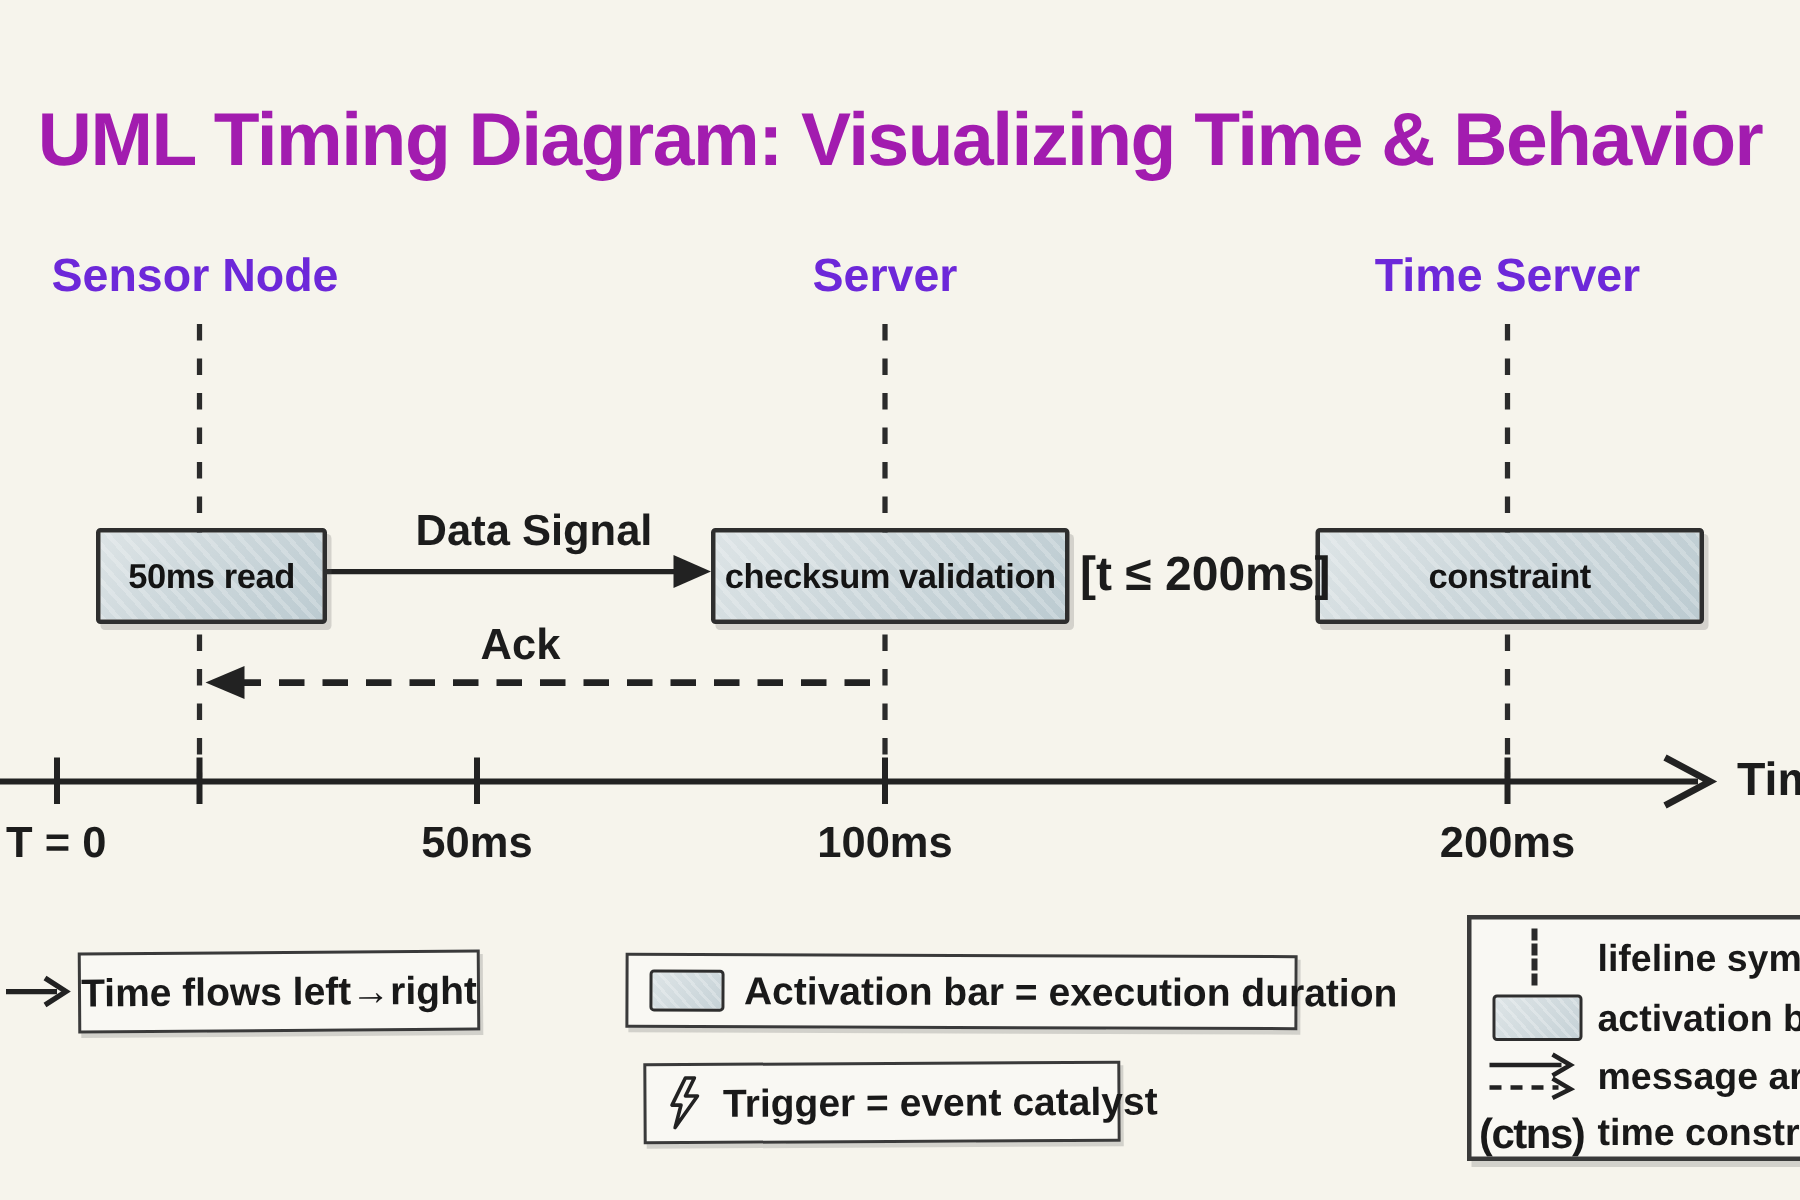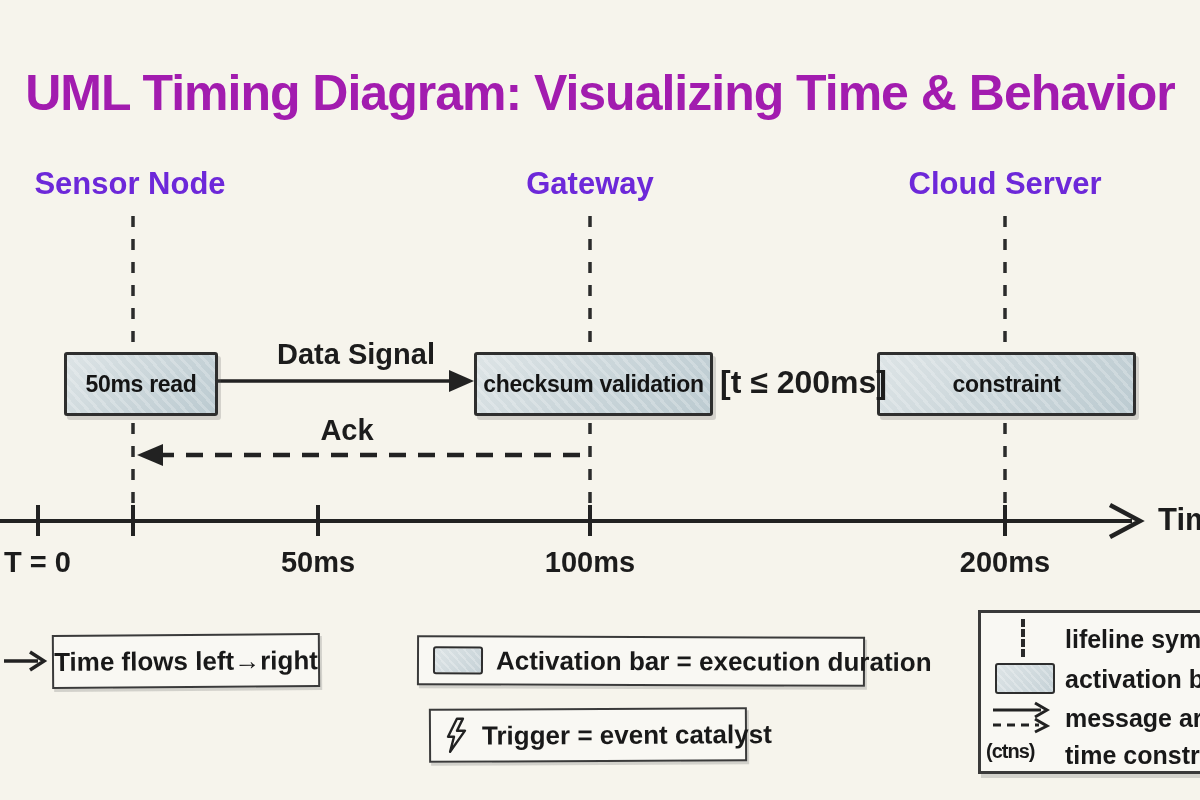--- a/index.html
+++ b/index.html
@@ -30,32 +30,32 @@
   .swatch{border:2.5px solid #2e2e2e;border-radius:3px;
        background:
          repeating-linear-gradient(48deg, rgba(255,255,255,0.25) 0 2px, rgba(0,0,0,0) 2px 6px),
          linear-gradient(135deg,#dde4e6 0%,#c6d2d7 100%);}
   .keybox{position:absolute;left:978px;top:610px;width:230px;height:158px;
        border:3px solid #3a3a3a;background:rgba(255,255,255,0.38);
        box-shadow:3px 4px 0 rgba(120,120,120,0.28);overflow:hidden;}
   .key-label{position:absolute;left:84px;font-size:25px;font-weight:bold;white-space:nowrap;color:#191919;}
   .key-dash{position:absolute;left:40px;top:6px;height:38px;width:0;border-left:4px dashed #2a2a2a;}
   .key-swatch{position:absolute;left:14px;top:50px;width:56px;height:27px;}
-  .key-ctns{position:absolute;left:5px;top:127px;font-size:20px;font-weight:bold;letter-spacing:-1px;color:#191919;}
+  .key-ctns{position:absolute;left:5px;top:127px;font-size:28px;font-weight:bold;letter-spacing:-1px;color:#191919;}
 </style>
 </head>
 <body>
 
 <div class="stage">
 
   <h1 class="title">UML Timing Diagram: Visualizing Time &amp; Behavior</h1>
 
   <div class="lifeline-label" style="left:130px;top:166px;">Sensor Node</div>
-  <div class="lifeline-label" style="left:590px;top:166px;">Gateway</div>
-  <div class="lifeline-label" style="left:1005px;top:166px;">Cloud Server</div>
+  <div class="lifeline-label" style="left:590px;top:166px;">Server</div>
+  <div class="lifeline-label" style="left:1005px;top:166px;">Time Server</div>
 
   <svg class="layer" width="1200" height="800" viewBox="0 0 1200 800">
 
     <line x1="133" y1="216" x2="133" y2="518" stroke="#2b2b2b" stroke-width="3.5" stroke-dasharray="11 12"></line>
     <line x1="590" y1="216" x2="590" y2="518" stroke="#2b2b2b" stroke-width="3.5" stroke-dasharray="11 12"></line>
     <line x1="1005" y1="216" x2="1005" y2="518" stroke="#2b2b2b" stroke-width="3.5" stroke-dasharray="11 12"></line>
 
     <line x1="216" y1="381" x2="456" y2="381" stroke="#222" stroke-width="3.5"></line>
     <polygon points="474,381 449,370 449,392" fill="#222"></polygon>
 

